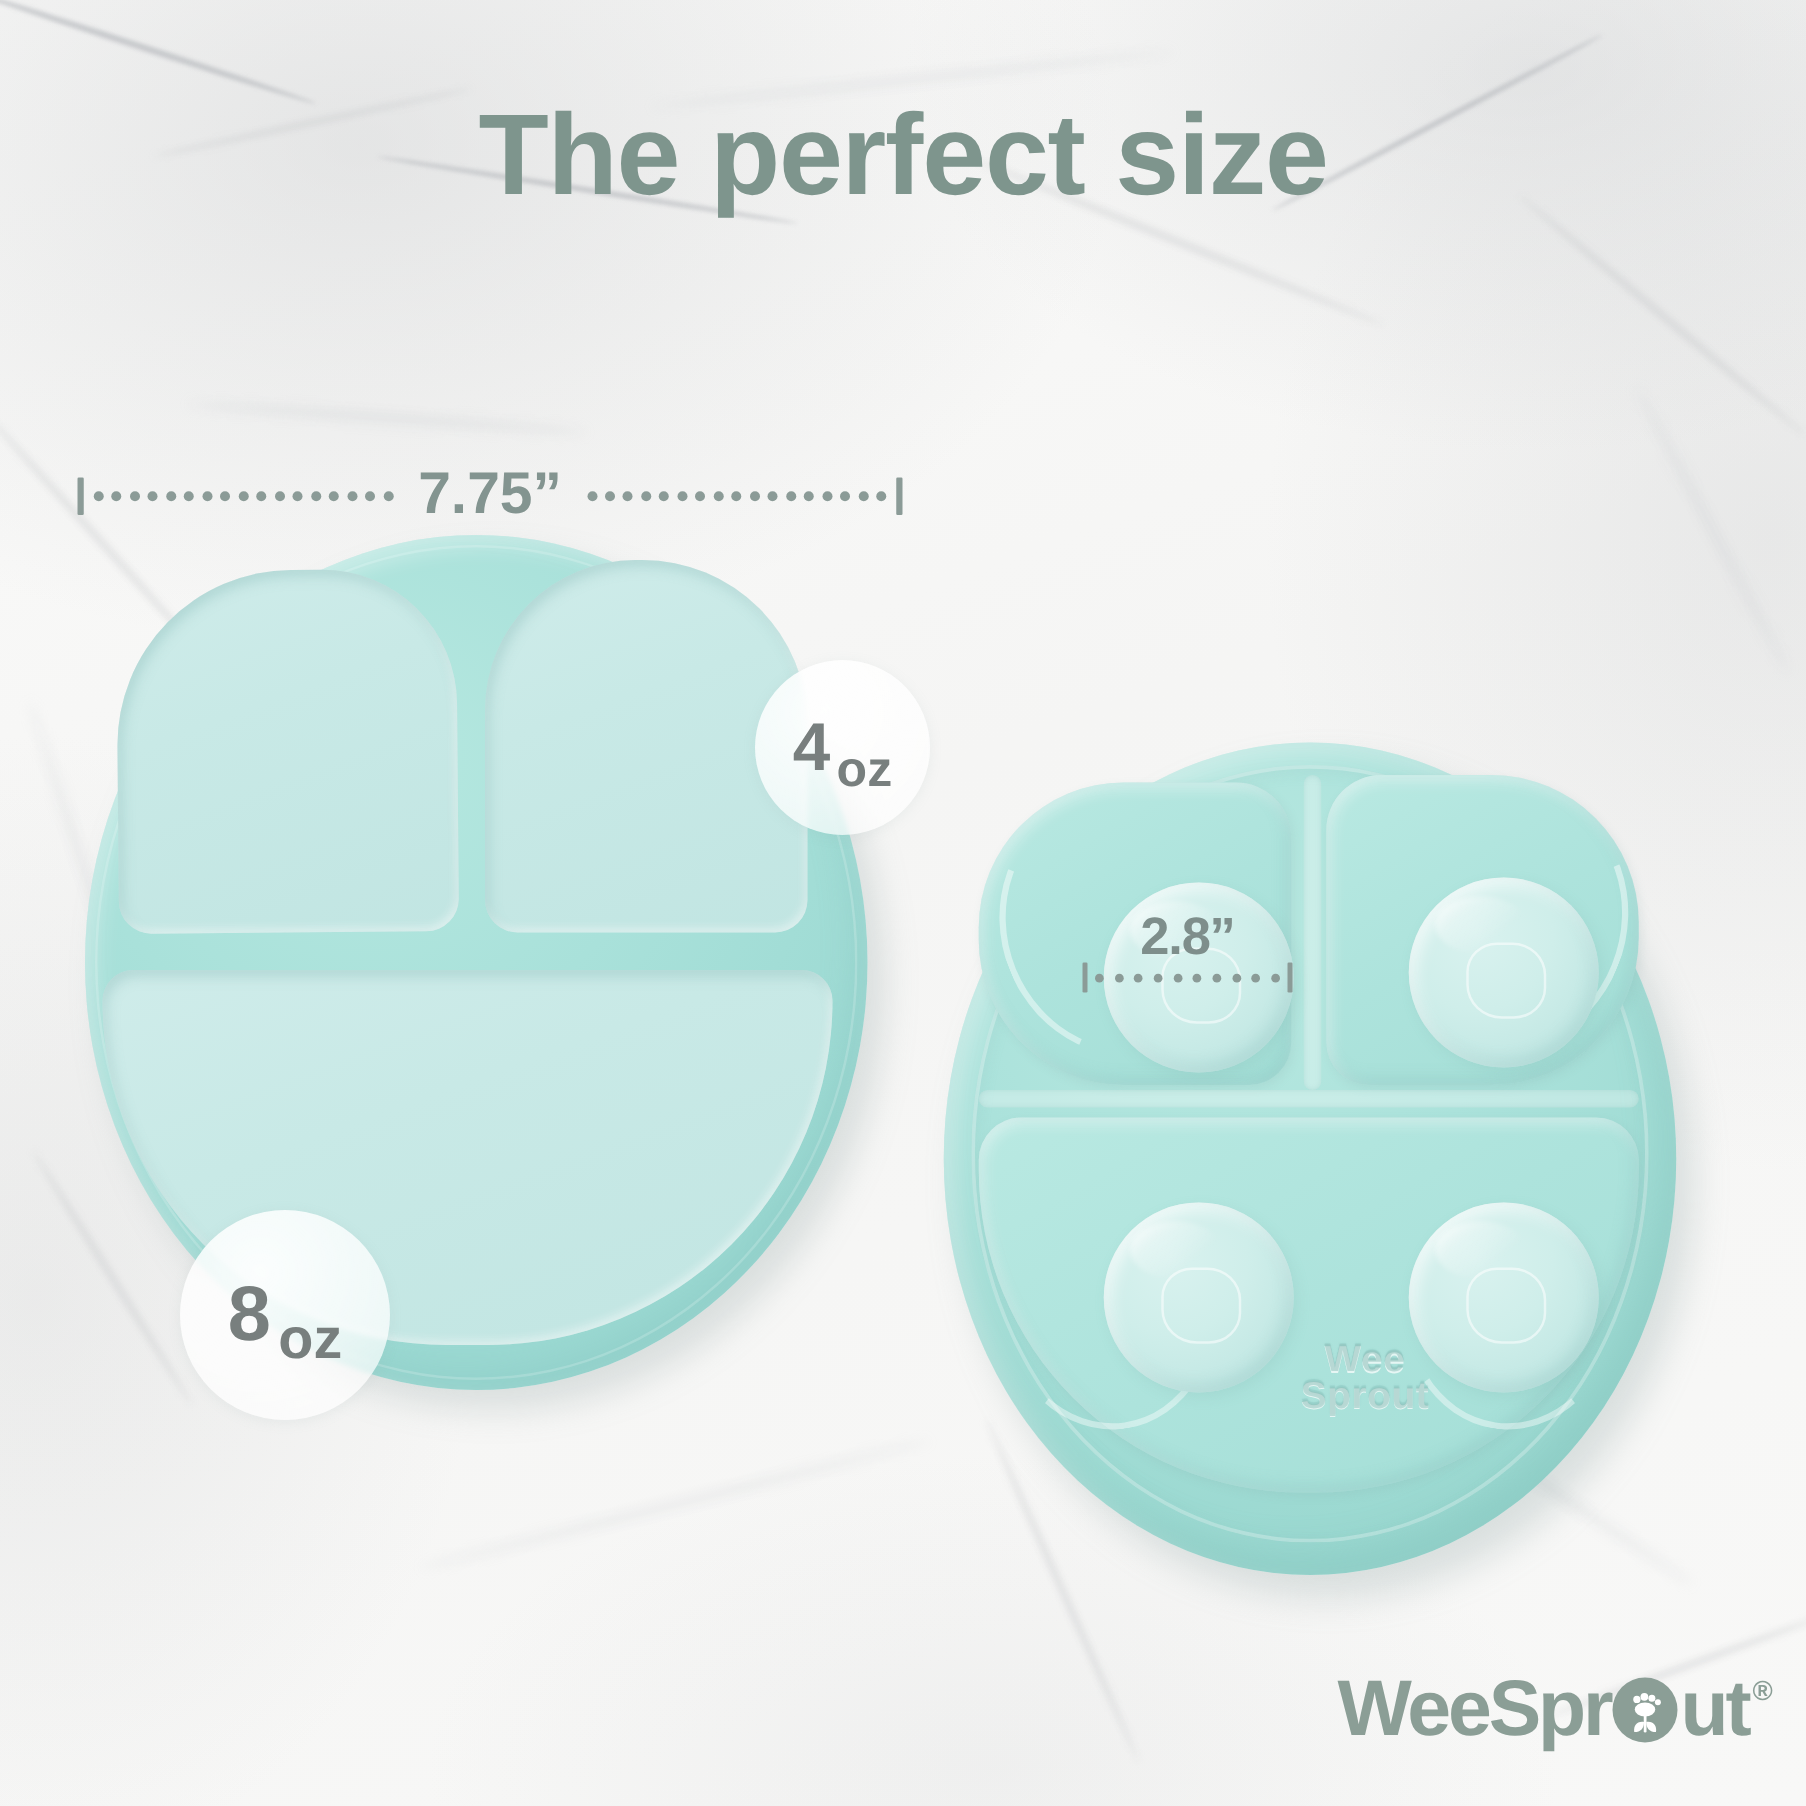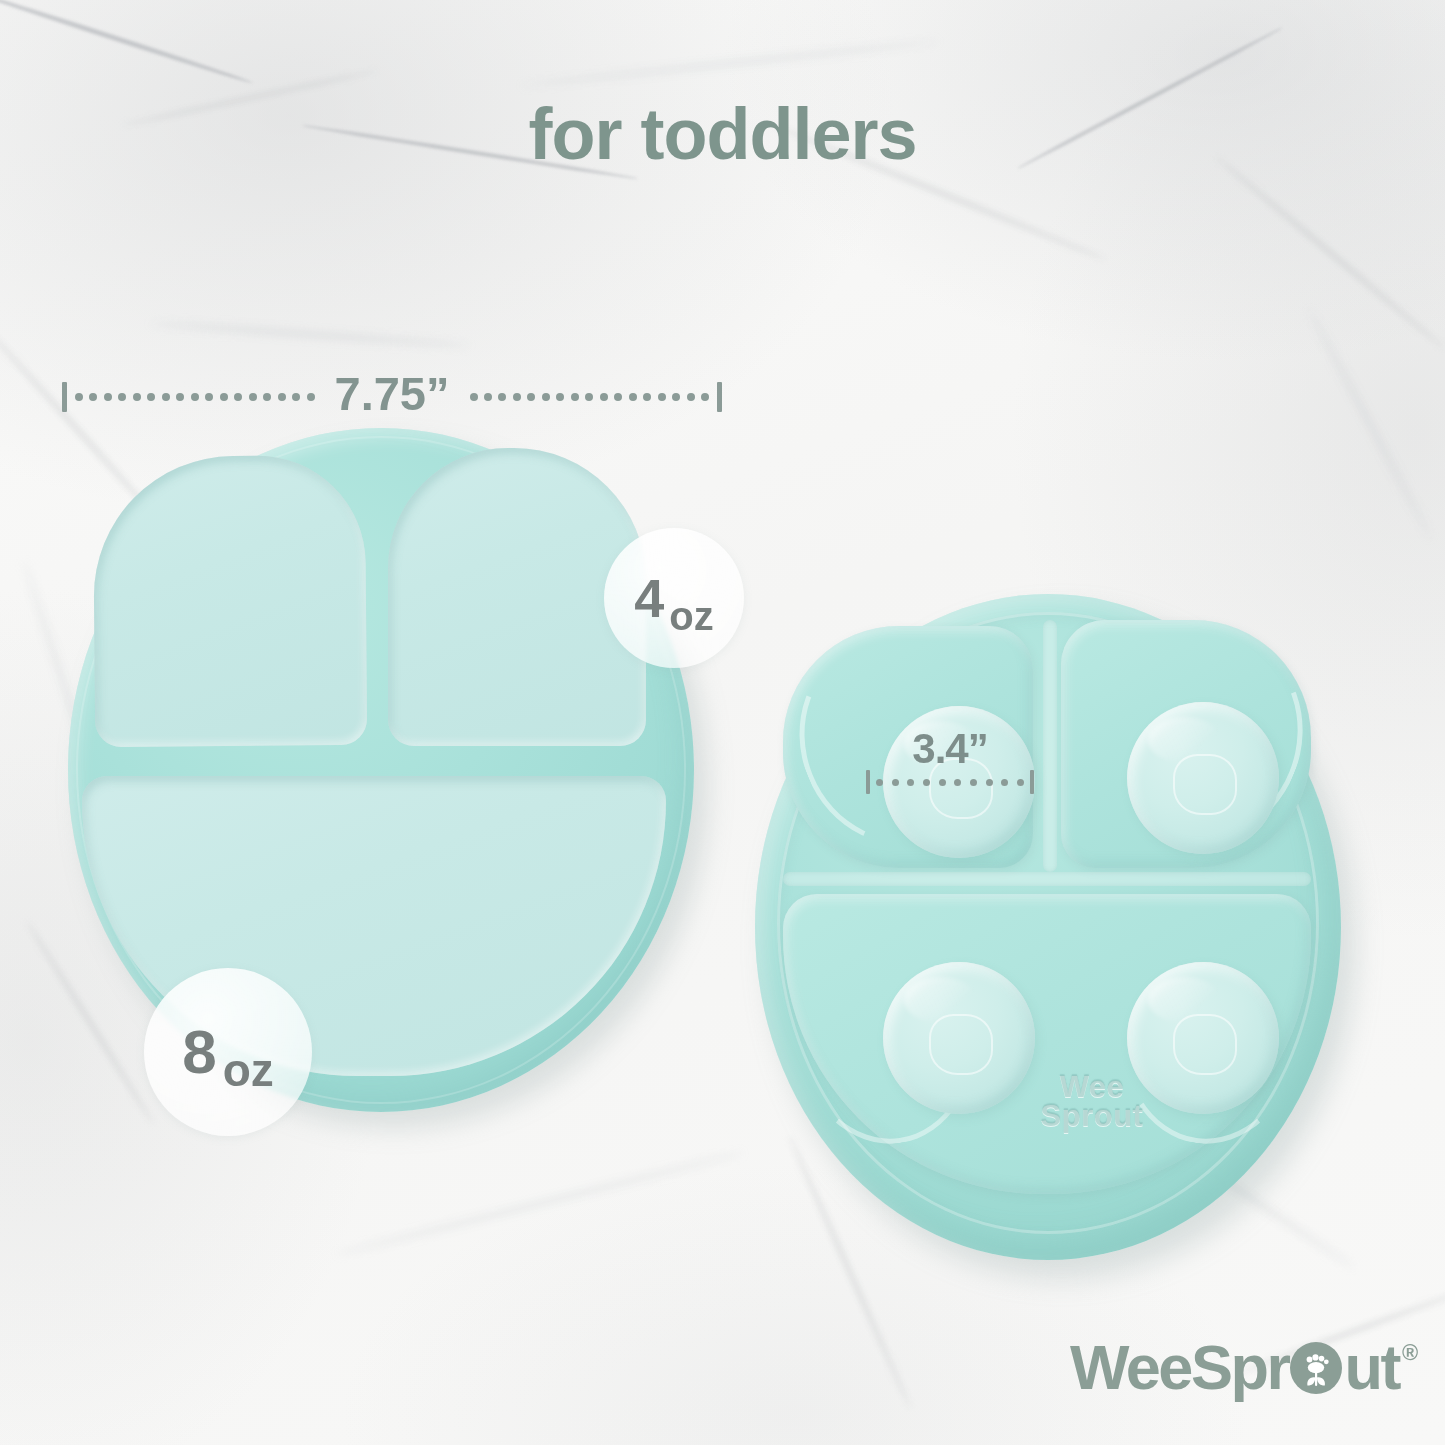--- a/index.html
+++ b/index.html
@@ -321,21 +321,21 @@
   <div class="vein soft" style="left:-60px;  top:430px;  width:280px; height:5px; transform:rotate(48deg);"></div>
   <div class="vein faint" style="left:-80px;  top:700px;  width:300px; height:7px; transform:rotate(72deg);"></div>
   <div class="vein soft" style="left:-30px;  top:1020px; width:240px; height:5px; transform:rotate(58deg);"></div>
   <div class="vein faint" style="left:330px;  top:1200px; width:420px; height:7px; transform:rotate(-14deg);"></div>
   <div class="vein soft" style="left:700px;  top:1270px; width:300px; height:5px; transform:rotate(66deg);"></div>
   <div class="vein faint" style="left:1080px; top:1180px; width:300px; height:8px; transform:rotate(34deg);"></div>
   <div class="vein soft" style="left:1230px; top:1330px; width:240px; height:5px; transform:rotate(-20deg);"></div>
   <div class="vein faint" style="left:150px;  top:330px;  width:320px; height:9px; transform:rotate(4deg);"></div>
 
   <div class="headline">
-    <span class="l2">for toddlers</span>
+    <span class="l1">The perfect size</span>
   </div>
 
   <div class="dim" id="dim-width">
     <span class="cap"></span>
     <span class="dots">
       <i></i>
         <i></i>
         <i></i>
         <i></i>
         <i></i>
@@ -411,21 +411,21 @@
     <div class="cup" id="cup-br">
         <span class="shine"></span>
       </div>
 
     <div id="emboss">
       <span class="e1">Wee</span>
       <span class="e2">Sprout</span>
     </div>
   </div>
 
-  <div id="dim-cup-label">3.4”</div>
+  <div id="dim-cup-label">2.8”</div>
   <div class="dim" id="dim-cup">
     <span class="cap"></span>
     <span class="dots">
       <i></i>
         <i></i>
         <i></i>
         <i></i>
         <i></i>
         <i></i>
         <i></i>

